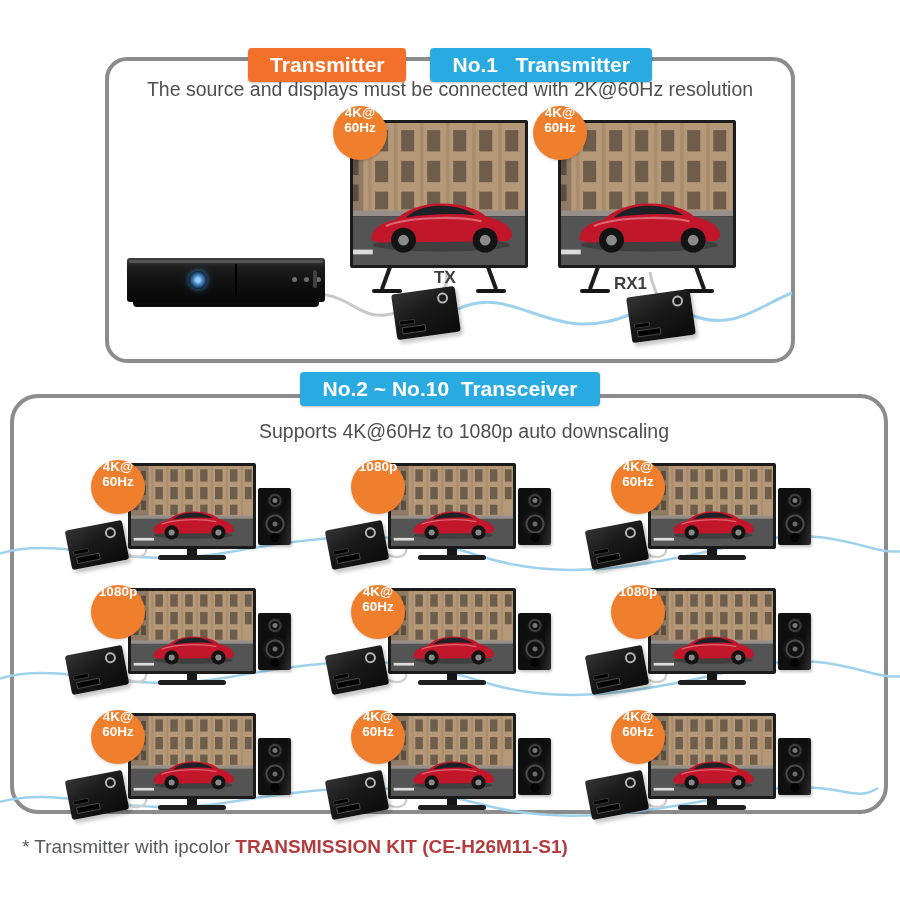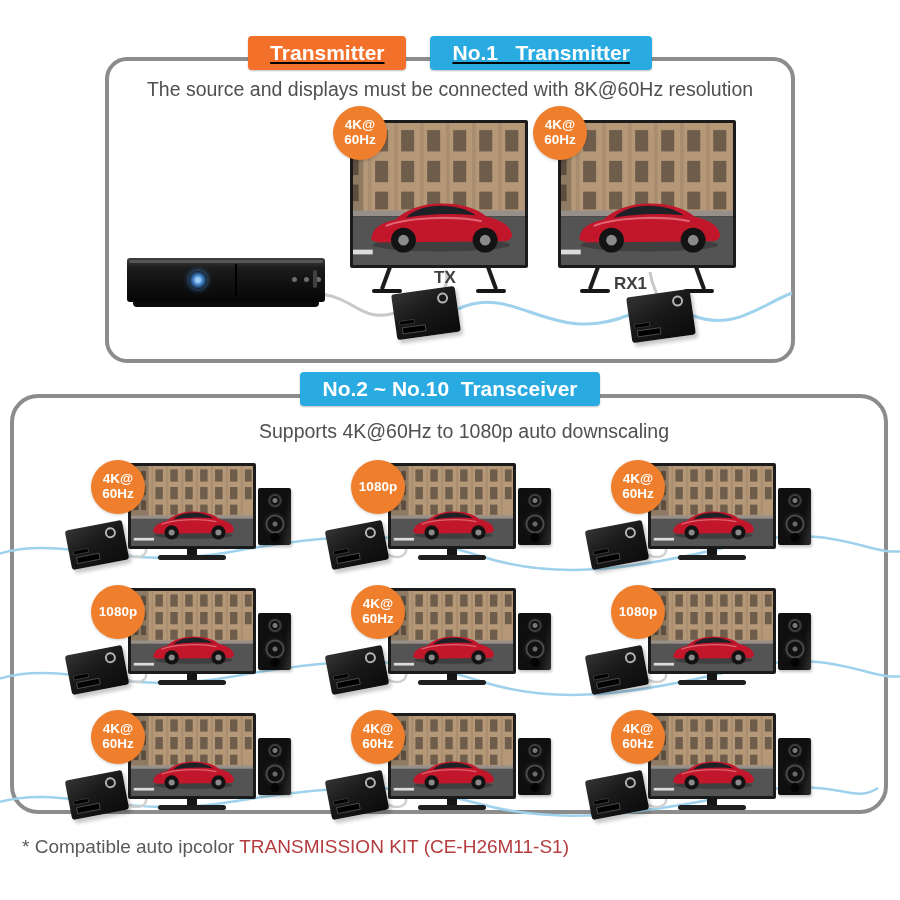--- a/index.html
+++ b/index.html
@@ -32,21 +32,21 @@
   .leg-r{right:34px;transform:rotate(-20deg);}
   .foot{position:absolute;width:30px;height:4px;background:#161616;border-radius:2px;bottom:-25px;}
   .foot-l{left:22px;}
   .foot-r{right:22px;}
   .neck{position:absolute;left:50%;transform:translateX(-50%);bottom:-7px;width:10px;height:8px;background:#161616;}
   .gbase{position:absolute;left:50%;transform:translateX(-50%);bottom:-11px;width:68px;height:5px;
     background:#1e1e1e;border-radius:3px;}
 
   
   .circle-badge{position:absolute;width:54px;height:54px;border-radius:50%;background:#ef7f2d;color:#fff;
-    display:flex;flex-direction:column;align-items:center;justify-content:center;font-weight:bold;
+    display:flex;flex-direction:column;align-items:center;font-weight:bold;
     font-size:13.5px;line-height:1.1;z-index:5;box-shadow:0 1px 3px rgba(0,0,0,.18);text-align:center;}
 
   
   .rx-box{position:absolute;width:58px;height:40px;border-radius:3px;z-index:2;
     background:linear-gradient(155deg,#343434 0%,#191919 45%,#0b0b0b 100%);
     transform:rotate(-11deg);box-shadow:2px 4px 4px rgba(0,0,0,.22);}
   .rx-box .rx-dot{position:absolute;top:5px;right:8px;width:7px;height:7px;border:2px solid #b5b5b5;border-radius:50%;}
   .rx-box .rx-port{position:absolute;bottom:5px;left:6px;width:22px;height:5px;background:#000;
     border:1px solid #4a4a4a;border-radius:1px;}
   .rx-box .rx-slot{position:absolute;bottom:14px;left:4px;width:14px;height:3px;background:#000;border:1px solid #3a3a3a;}
@@ -78,21 +78,21 @@
 
   
   .cell{position:absolute;width:250px;height:125px;z-index:2;}
   .cell .circle-badge{left:13px;top:5px;}
   .cell .tv-grid{left:50px;top:8px;}
   .cell .speaker{left:180px;top:33px;}
   .cell .rx-box{left:-10px;top:70px;}
 
   
   .footer-note{position:absolute;left:22px;top:836px;font-size:19px;color:#58595b;z-index:3;}
-  .footer-note .hl{color:#b43c3e;}
+  .footer-note .hl{color:#b43c3e;font-weight:bold;}
 </style>
 </head>
 <body>
 
 <div id="stage">
 
   <svg width="0" height="0" style="position:absolute" aria-hidden="true">
     <defs>
       <symbol id="carscene" viewBox="0 0 180 120">
         <rect x="0" y="0" width="180" height="78" fill="#b49878"></rect>
@@ -171,26 +171,26 @@
     <path d="M146,672 C148,682 136,686 124,677" stroke="#cfcfcf" stroke-width="2.5" fill="none"></path>
     <path d="M406,672 C408,682 396,686 384,677" stroke="#cfcfcf" stroke-width="2.5" fill="none"></path>
     <path d="M666,672 C668,682 656,686 644,677" stroke="#cfcfcf" stroke-width="2.5" fill="none"></path>
     <path d="M146,797 C148,807 136,811 124,802" stroke="#cfcfcf" stroke-width="2.5" fill="none"></path>
     <path d="M406,797 C408,807 396,811 384,802" stroke="#cfcfcf" stroke-width="2.5" fill="none"></path>
     <path d="M666,797 C668,807 656,811 644,802" stroke="#cfcfcf" stroke-width="2.5" fill="none"></path>
   </svg>
 
   <div class="panel panel-top"></div>
 
-  <div class="pill-row" style="top:36px;text-decoration:underline;">
+  <div class="pill-row" style="top:48px;">
     <div class="pill pill-orange">Transmitter</div>
     <div class="pill pill-blue">No.1   Transmitter</div>
   </div>
 
-  <div class="desc" style="top:78px;">The source and displays must be connected with 8K@60Hz resolution</div>
+  <div class="desc" style="top:78px;">The source and displays must be connected with 2K@60Hz resolution</div>
 
   <div class="bluray">
     <div class="bd-logo"></div>
     <div class="bd-seam"></div>
     <div class="bd-buttons"></div>
     <div class="bd-power"></div>
   </div>
 
   <div class="tv tv-top" style="left:350px;top:120px;">
     <svg class="screen" viewBox="0 0 180 120" preserveAspectRatio="xMidYMid slice">
@@ -445,16 +445,16 @@
         <div class="sp-woofer"></div>
         <div class="sp-port"></div>
       </div>
     <div class="circle-badge">
       <span>4K@</span>
         <span>60Hz</span>
     </div>
   </div>
 
   <div class="footer-note">
-    <span>* Compatible auto ipcolor </span><span class="hl">TRANSMISSION KIT (CE-H26M11-S1)</span>
+    <span>* Transmitter with ipcolor </span><span class="hl">TRANSMISSION KIT (CE-H26M11-S1)</span>
   </div>
 
 </div>
 
 </body></html>

